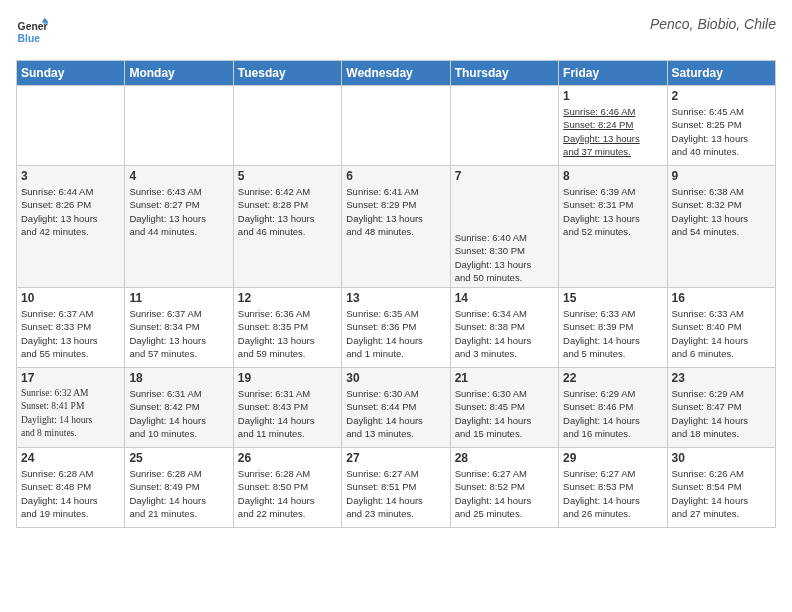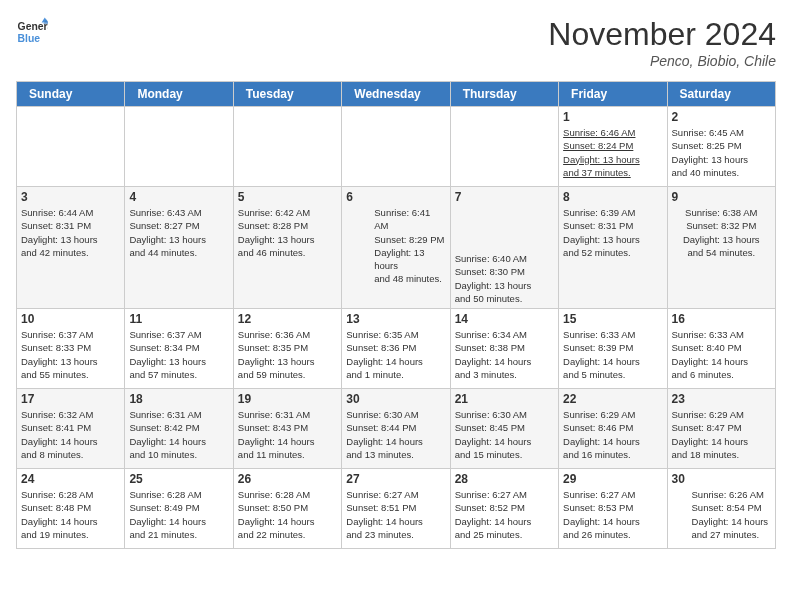--- a/index.html
+++ b/index.html
@@ -39,21 +39,21 @@
     table {
       width: 100%;
       border-collapse: collapse;
       table-layout: fixed;
     }
     thead tr th {
       background: #3a7abf;
       color: #fff;
       font-size: 12px;
       font-weight: bold;
-      padding: 5px 12px;
+      padding: 5px 4px;
       border: 1px solid #ccc;
       text-align: left;
     }
     tbody tr td {
       border: 1px solid #ccc;
       vertical-align: top;
       padding: 3px 4px;
       font-size: 10px;
       color: #333;
       background: #fff;
@@ -81,21 +81,20 @@
 <div class="header">
   <div class="logo">
     <svg class="logo-icon" viewBox="0 0 40 40">
       <text x="2" y="18" font-size="13" font-weight="bold" fill="#333">General</text>
       <text x="2" y="32" font-size="13" font-weight="bold" fill="#4a90d9">Blue</text>
       <polygon points="32,8 40,8 36,2" fill="#4a90d9"></polygon>
       <polygon points="34,10 42,10 38,4" fill="#3a7abf" opacity="0.6"></polygon>
     </svg>
   </div>
   <div class="title-block">
-    <div class="month-title">November 2024</div>
     <div class="subtitle">Penco, Biobio, Chile</div>
   </div>
 </div>
 
 <table>
   <thead>
     <tr>
     <th>Sunday</th>
         <th>Monday</th>
         <th>Tuesday</th>
@@ -124,62 +123,62 @@
           <div class="day-info" style="white-space: pre-line;">Sunrise: 6:45 AM
 Sunset: 8:25 PM
 Daylight: 13 hours
 and 40 minutes.</div>
         </td>
       </tr>
       <tr>
         <td>
           <span class="day-num">3</span>
           <div class="day-info" style="white-space: pre-line;">Sunrise: 6:44 AM
-Sunset: 8:31 PM
+Sunset: 8:26 PM
 Daylight: 13 hours
 and 42 minutes.</div>
         </td>
         <td>
           <span class="day-num">4</span>
           <div class="day-info" style="white-space: pre-line;">Sunrise: 6:43 AM
 Sunset: 8:27 PM
 Daylight: 13 hours
 and 44 minutes.</div>
         </td>
         <td>
           <span class="day-num">5</span>
           <div class="day-info" style="white-space: pre-line;">Sunrise: 6:42 AM
 Sunset: 8:28 PM
 Daylight: 13 hours
 and 46 minutes.</div>
         </td>
         <td>
           <span class="day-num">6</span>
-          <div class="day-info" style="white-space: pre-line; margin-left: 28px;">Sunrise: 6:41 AM
+          <div class="day-info" style="white-space: pre-line;">Sunrise: 6:41 AM
 Sunset: 8:29 PM
 Daylight: 13 hours
 and 48 minutes.</div>
         </td>
         <td>
           <span class="day-num">7</span>
           <div class="day-info" style="white-space: pre-line; margin-top: 48px;">Sunrise: 6:40 AM
 Sunset: 8:30 PM
 Daylight: 13 hours
 and 50 minutes.</div>
         </td>
         <td>
           <span class="day-num">8</span>
           <div class="day-info" style="white-space: pre-line;">Sunrise: 6:39 AM
 Sunset: 8:31 PM
 Daylight: 13 hours
 and 52 minutes.</div>
         </td>
         <td>
           <span class="day-num">9</span>
-          <div class="day-info" style="white-space: pre-line; text-align: center;">Sunrise: 6:38 AM
+          <div class="day-info" style="white-space: pre-line;">Sunrise: 6:38 AM
 Sunset: 8:32 PM
 Daylight: 13 hours
 and 54 minutes.</div>
         </td>
       </tr>
       <tr>
         <td>
           <span class="day-num">10</span>
           <div class="day-info" style="white-space: pre-line;">Sunrise: 6:37 AM
 Sunset: 8:33 PM
@@ -225,21 +224,21 @@
           <span class="day-num">16</span>
           <div class="day-info" style="white-space: pre-line;">Sunrise: 6:33 AM
 Sunset: 8:40 PM
 Daylight: 14 hours
 and 6 minutes.</div>
         </td>
       </tr>
       <tr>
         <td>
           <span class="day-num">17</span>
-          <div class="day-info" style="white-space: pre-line;">Sunrise: 6:32 AM
+          <div class="day-info" style="white-space: pre-line; font-family: Liberation Serif, serif;">Sunrise: 6:32 AM
 Sunset: 8:41 PM
 Daylight: 14 hours
 and 8 minutes.</div>
         </td>
         <td>
           <span class="day-num">18</span>
           <div class="day-info" style="white-space: pre-line;">Sunrise: 6:31 AM
 Sunset: 8:42 PM
 Daylight: 14 hours
 and 10 minutes.</div>
@@ -318,20 +317,20 @@
         </td>
         <td>
           <span class="day-num">29</span>
           <div class="day-info" style="white-space: pre-line;">Sunrise: 6:27 AM
 Sunset: 8:53 PM
 Daylight: 14 hours
 and 26 minutes.</div>
         </td>
         <td>
           <span class="day-num">30</span>
-          <div class="day-info" style="white-space: pre-line; margin-left: 20px;">Sunrise: 6:26 AM
+          <div class="day-info" style="white-space: pre-line;">Sunrise: 6:26 AM
 Sunset: 8:54 PM
 Daylight: 14 hours
 and 27 minutes.</div>
         </td>
       </tr>
     </tbody>
 </table>
 
 </body></html>

